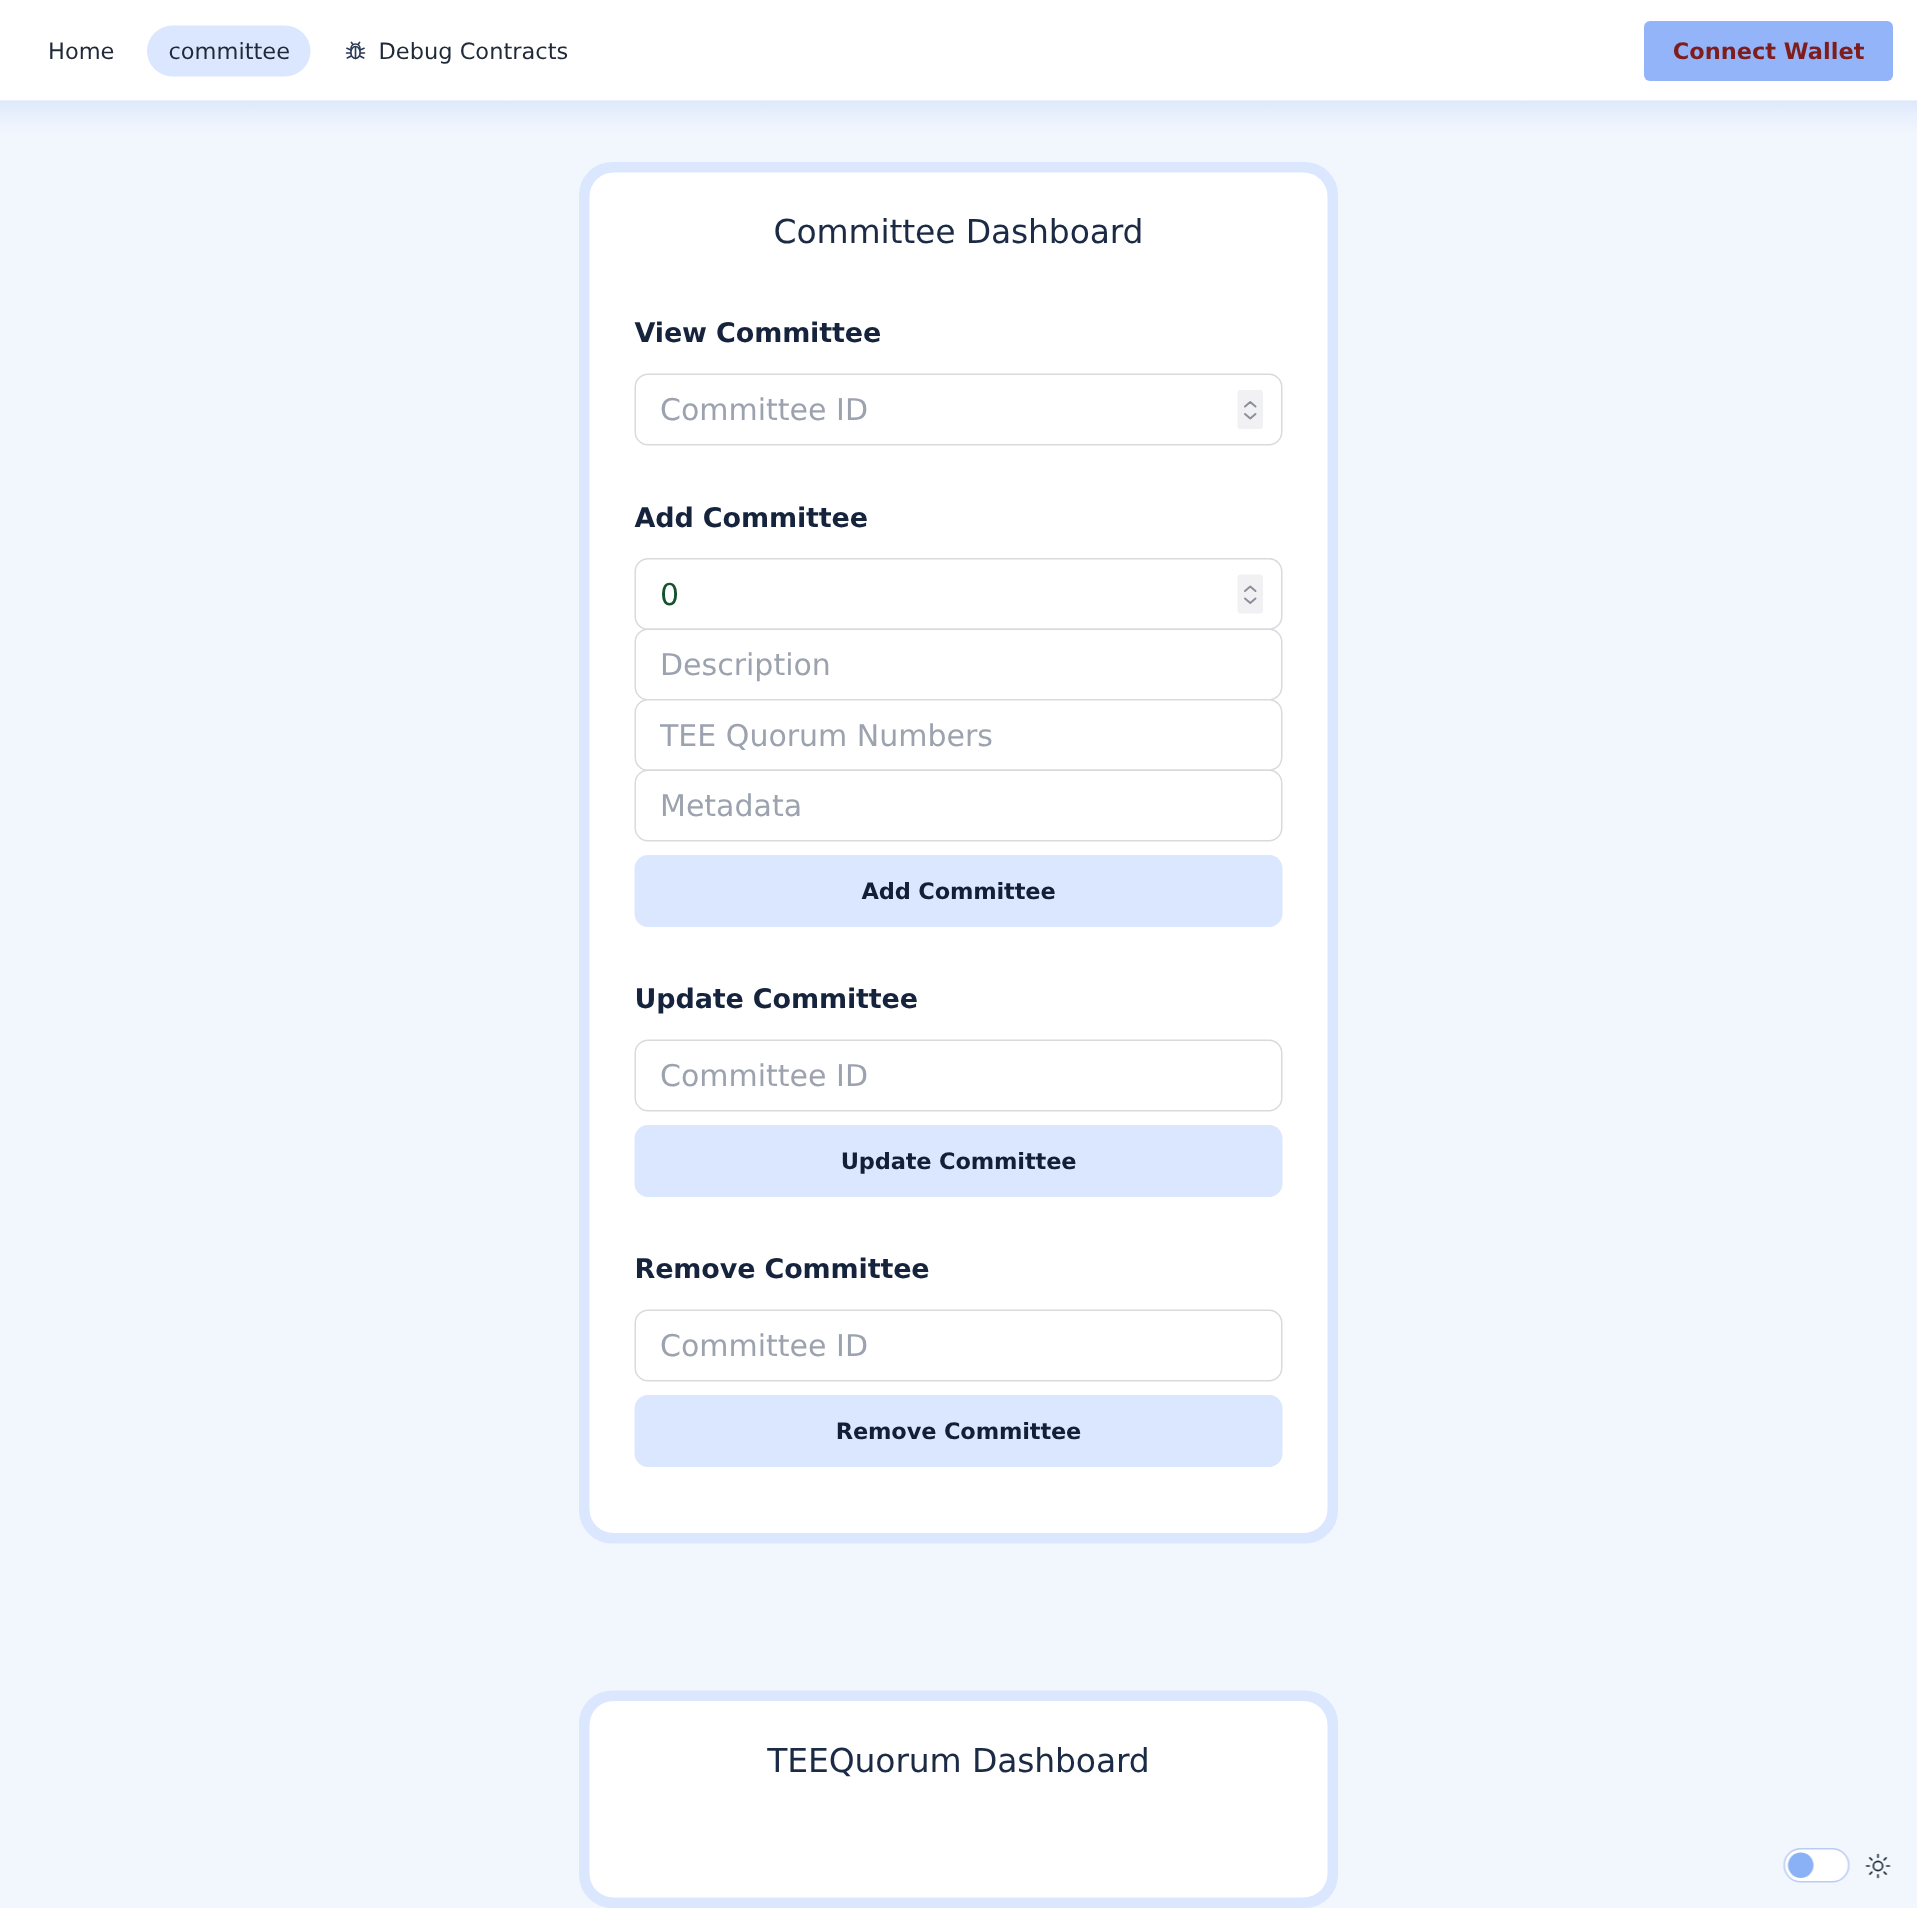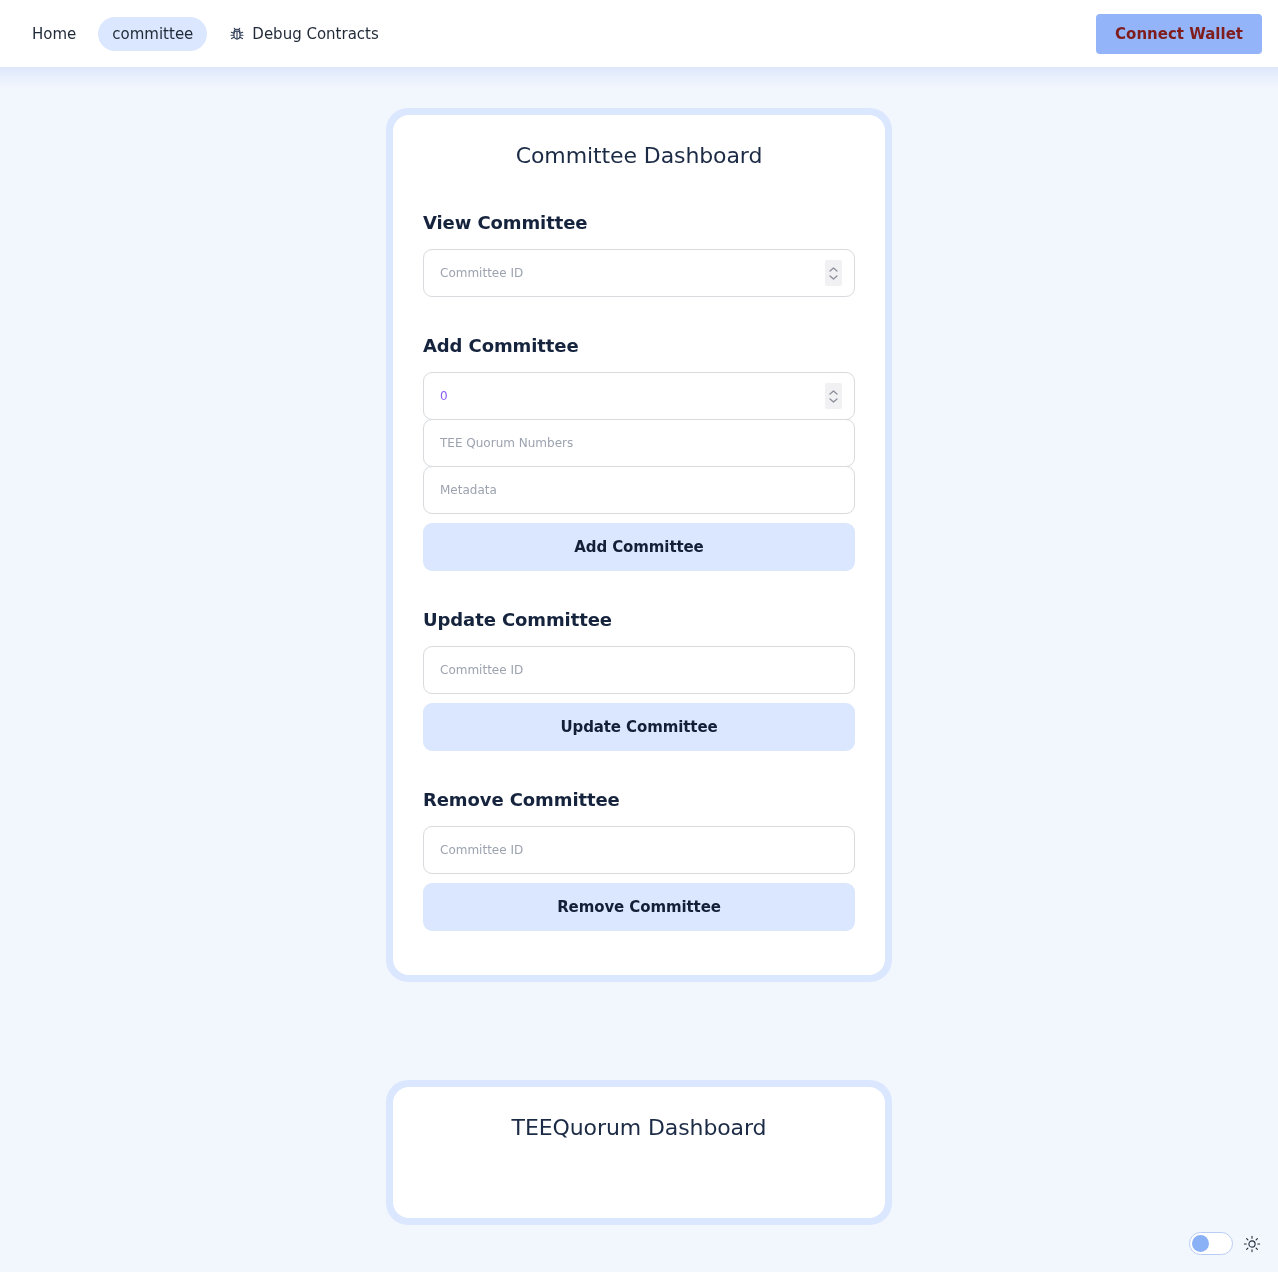--- a/index.html
+++ b/index.html
@@ -162,22 +162,22 @@
     align-items: center;
     padding: 0 16px;
     margin-bottom: 0;
   }
   .field + .field { margin-top: -1px; }
   .field-input {
     border: none;
     outline: none;
     background: transparent;
     font-family: inherit;
-    font-size: 12px;
-    color: #8b5cf6;
+    font-size: 20px;
+    color: #14532d;
     width: 100%;
     height: 100%;
     padding: 0;
   }
   .field-input::placeholder { color: #9ca3af; }
 
   .spinner {
     position: absolute;
     right: 12px;
     top: 50%;
@@ -306,20 +306,23 @@
           <span class="spinner">
             <svg width="9" height="5" viewBox="0 0 9 5">
                 <path d="M1 4 L4.5 1 L8 4" fill="none" stroke="#8b8f9a" stroke-width="1.3" stroke-linecap="round" stroke-linejoin="round"></path>
               </svg>
             <svg width="9" height="5" viewBox="0 0 9 5">
                 <path d="M1 1 L4.5 4 L8 1" fill="none" stroke="#8b8f9a" stroke-width="1.3" stroke-linecap="round" stroke-linejoin="round"></path>
               </svg>
           </span>
         </div>
 
+        <div class="field">
+          <input class="field-input" type="text" placeholder="Description" style="">
+        </div>
 
         <div class="field">
           <input class="field-input" type="text" placeholder="TEE Quorum Numbers" style="">
         </div>
 
         <div class="field">
           <input class="field-input" type="text" placeholder="Metadata" style="">
         </div>
 
         <button class="btn">Add Committee</button>

